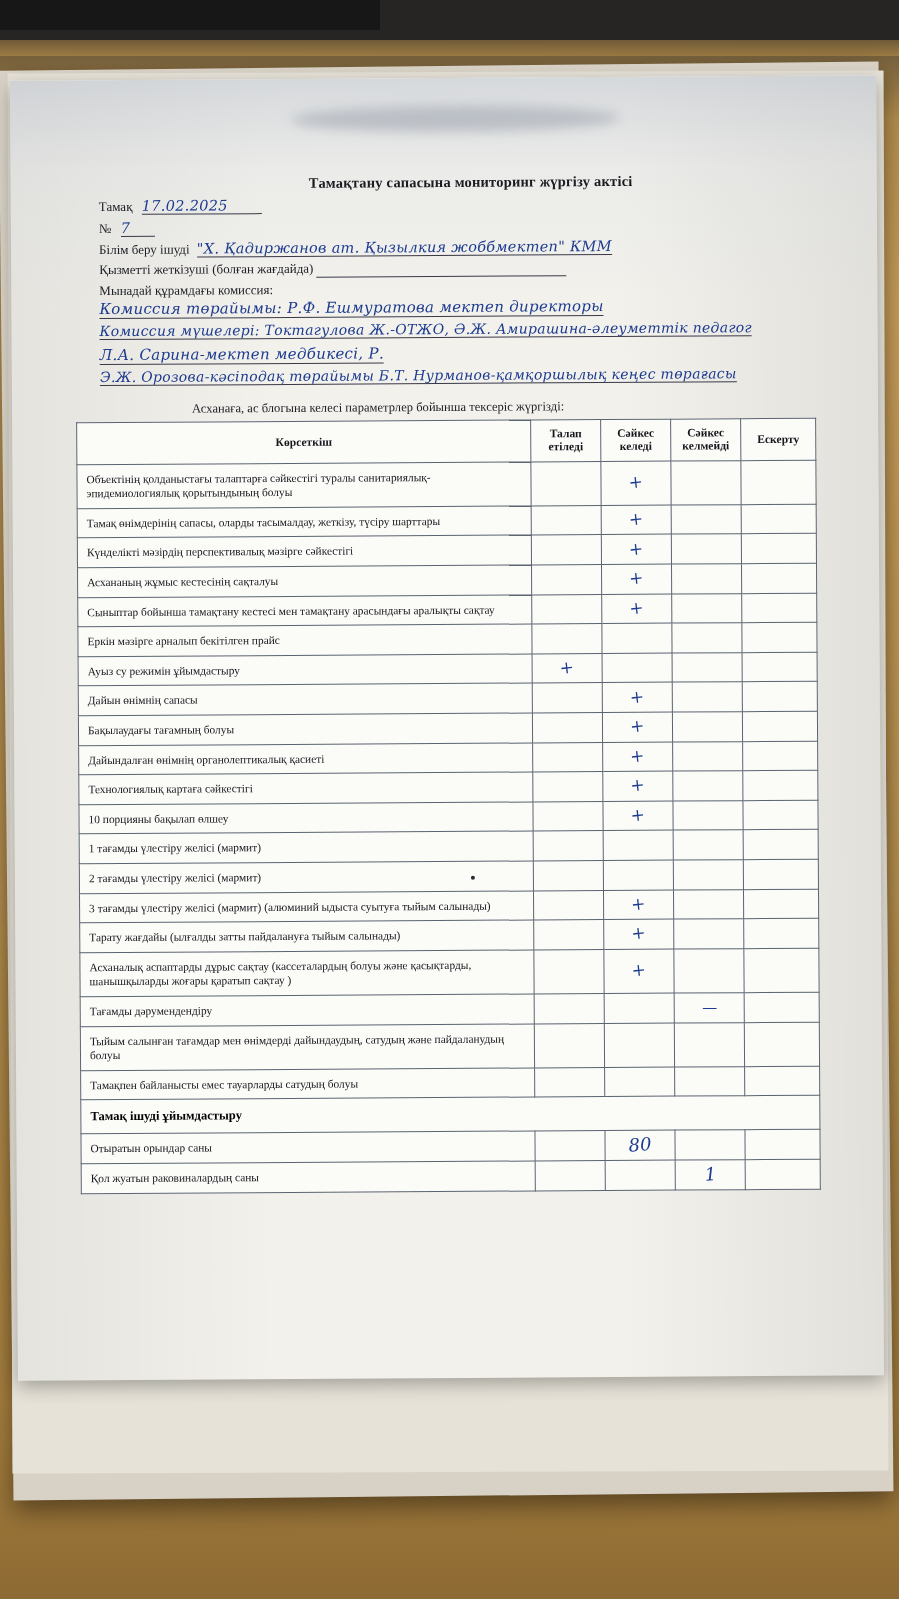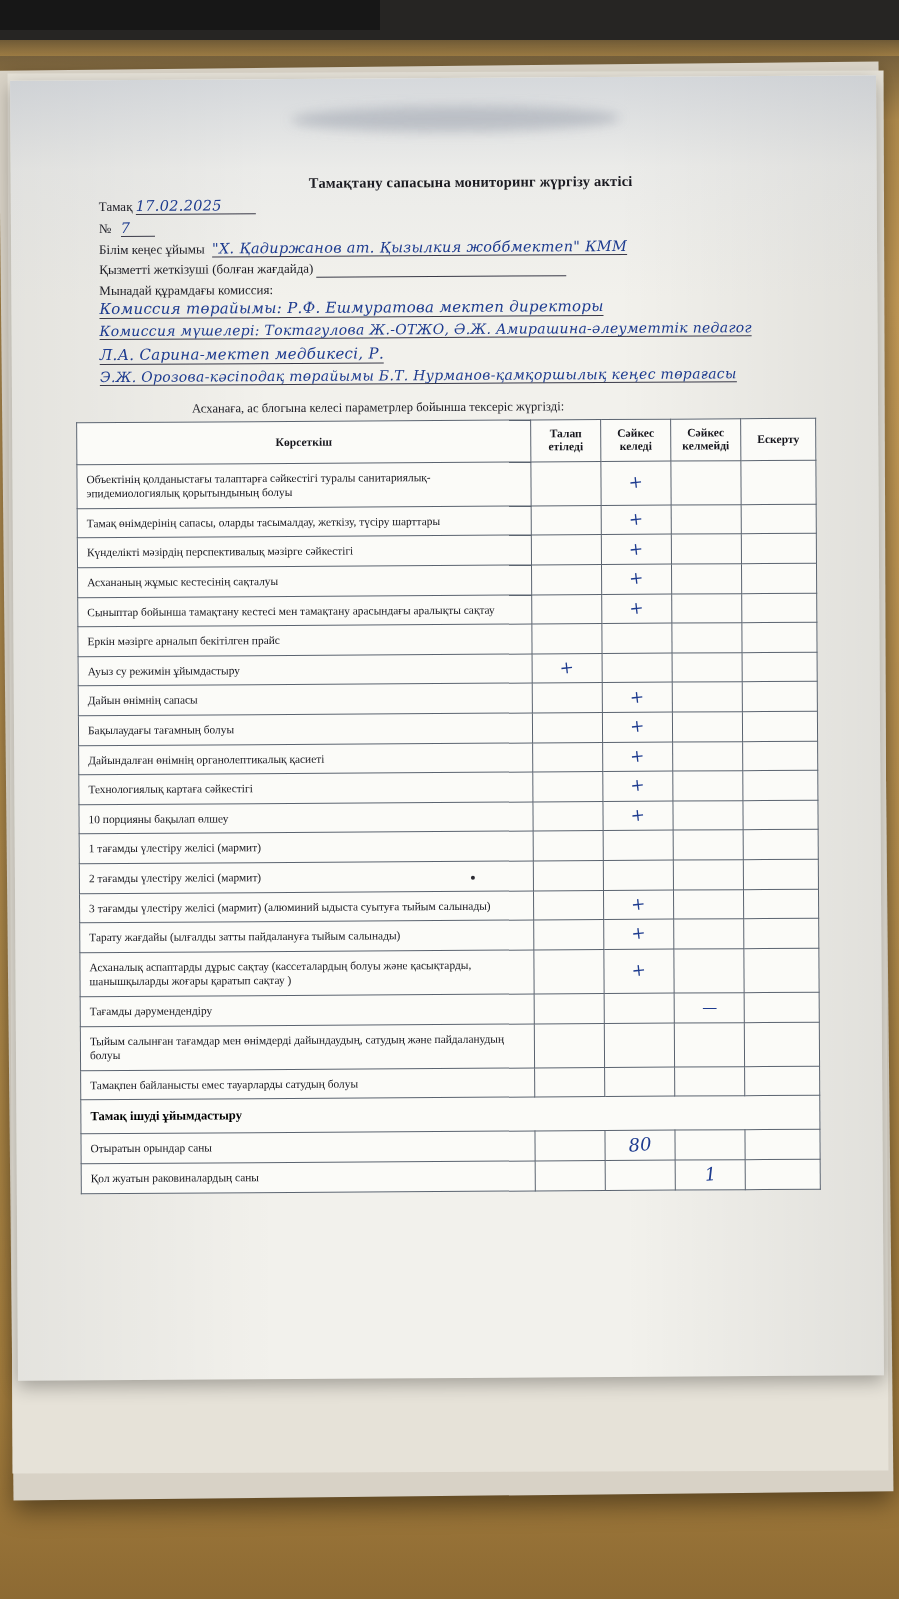--- a/index.html
+++ b/index.html
@@ -103,30 +103,30 @@
 <div id="sheet">
   <div class="shade"></div>
   <div id="smudge"></div>
 
   <div class="doc">
 
     <div class="title">Тамақтану сапасына мониторинг жүргізу актісі</div>
 
     <div class="hdr" style="top:118px;">
       <span class="hl-label">Тамақ</span>
-      <span class="hw ul" style="min-width:120px;">17.02.2025</span>
+      <span class="hw ul" style="margin-left:6px;min-width:120px;">17.02.2025</span>
     </div>
 
     <div class="hdr" style="top:140px;">
       <span class="hl-label">№</span>
       <span class="hw ul" style="margin-left:6px;min-width:34px;">7</span>
     </div>
 
     <div class="hdr" style="top:161px;">
-      <span class="hl-label">Білім кеңес ұйымы</span>
+      <span class="hl-label">Білім беру ішуді</span>
       <span class="hw ul" style="margin-left:4px;">"Х. Қадиржанов ат. Қызылкия жоббмектеп" КММ</span>
     </div>
 
     <div class="hdr" style="top:182px;">
       <span class="hl-label">Қызметті жеткізуші (болған жағдайда)</span>
       <span class="ul" style="display:inline-block;width:250px;">&nbsp;</span>
     </div>
 
     <div class="hdr" style="top:203px;">Мынадай құрамдағы комиссия:</div>
 

